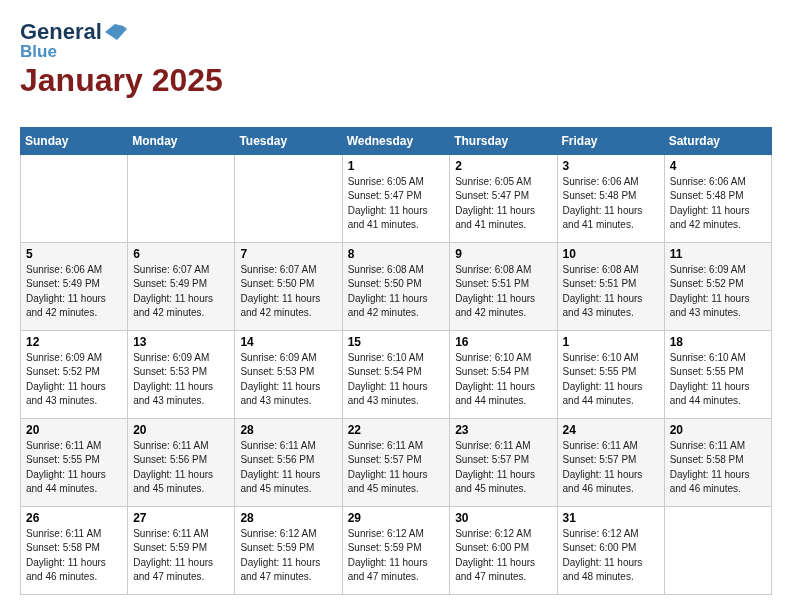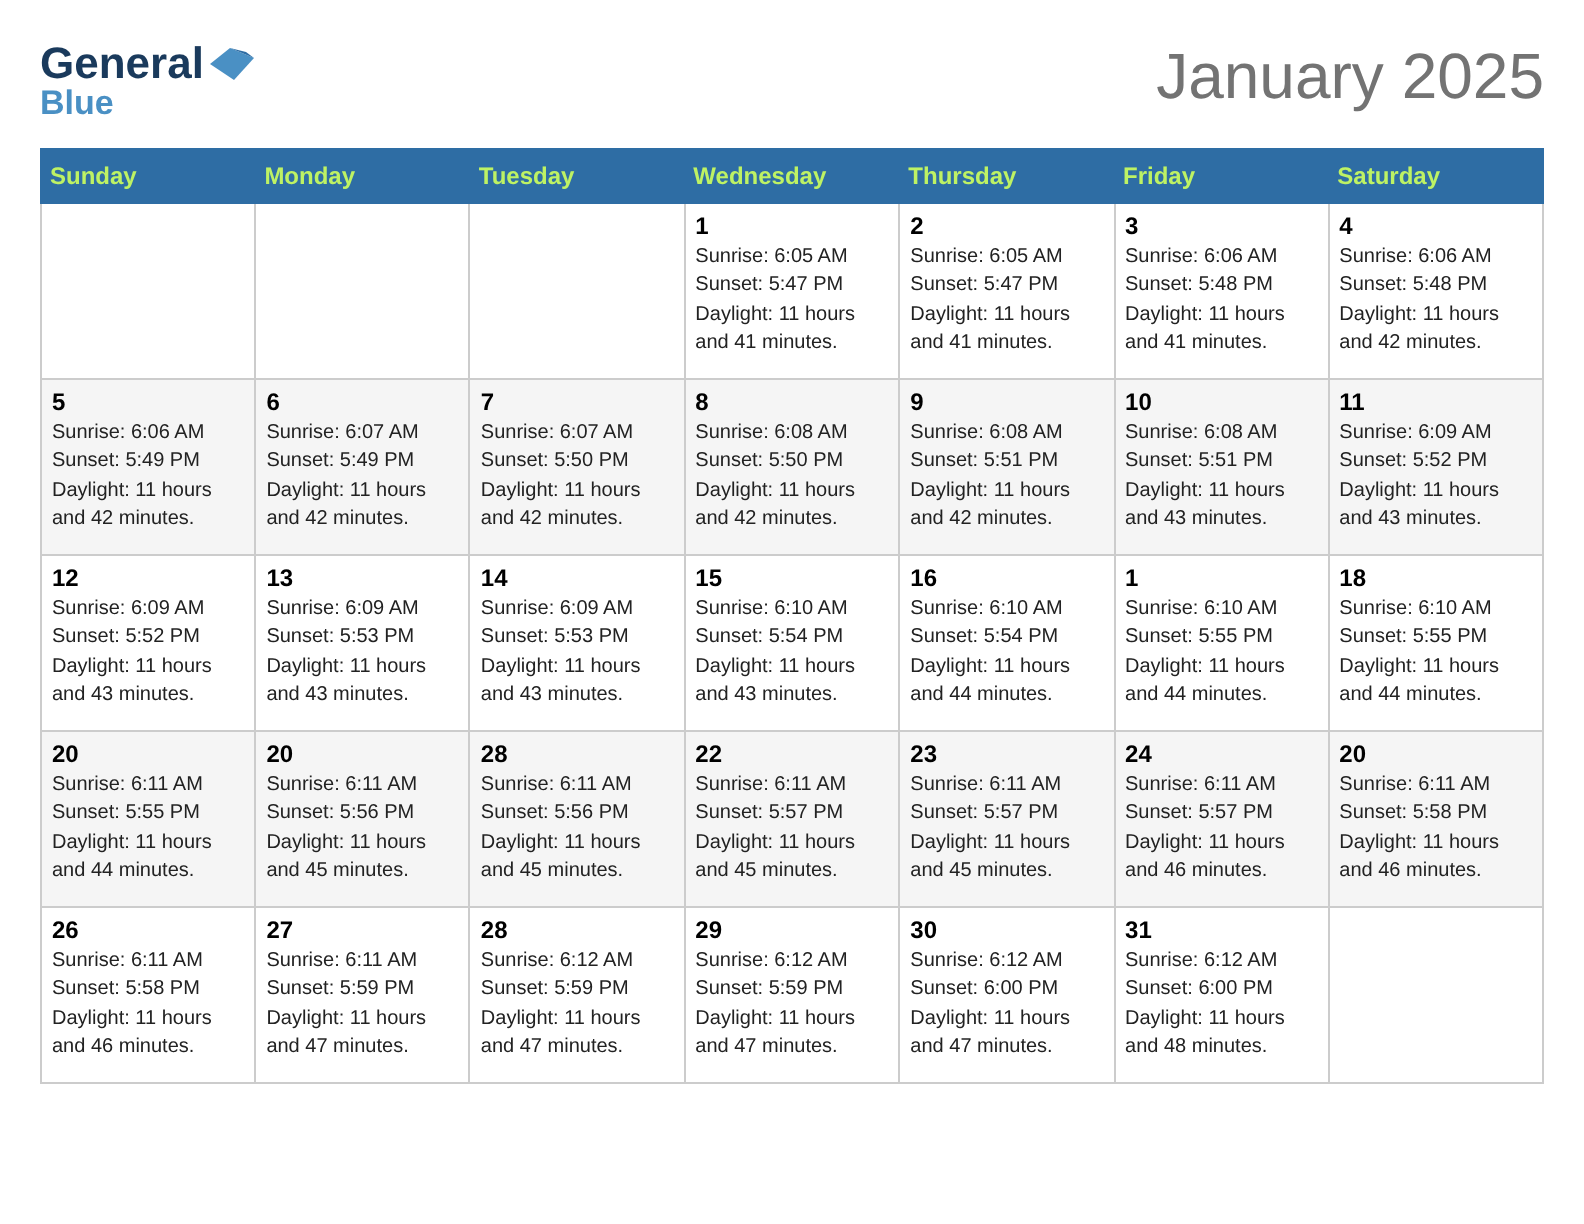--- a/index.html
+++ b/index.html
@@ -7,51 +7,52 @@
       font-family: Arial, sans-serif;
       background: #fff;
       width: 792px;
       min-height: 612px;
       padding: 20px;
     }
     .header {
       display: flex;
       align-items: flex-start;
       justify-content: space-between;
-      margin-bottom: 12px;
+      margin-bottom: 28px;
+      flex-direction: column;
     }
     .logo {
       display: flex;
       flex-direction: column;
       align-items: flex-start;
     }
     .logo-row {
       display: flex;
       align-items: center;
     }
     .title-block {
       text-align: right;
     }
     .month-title {
       font-size: 32px;
-      font-weight: normal;
-      color: #737373;
+      font-weight: bold;
+      color: #7f1d1d;
     }
     .location-title {
       font-size: 15px;
       color: #333;
     }
     table {
       width: 100%;
       border-collapse: collapse;
       font-size: 11px;
     }
     thead tr th {
       background-color: #2e6da4;
-      color: #bef264;
+      color: #ffffff;
       padding: 6px 4px;
       text-align: left;
       font-size: 12px;
       font-weight: bold;
       border: 1px solid #2e6da4;
     }
     tbody tr td {
       border: 1px solid #ccc;
       vertical-align: top;
       padding: 4px 5px;

